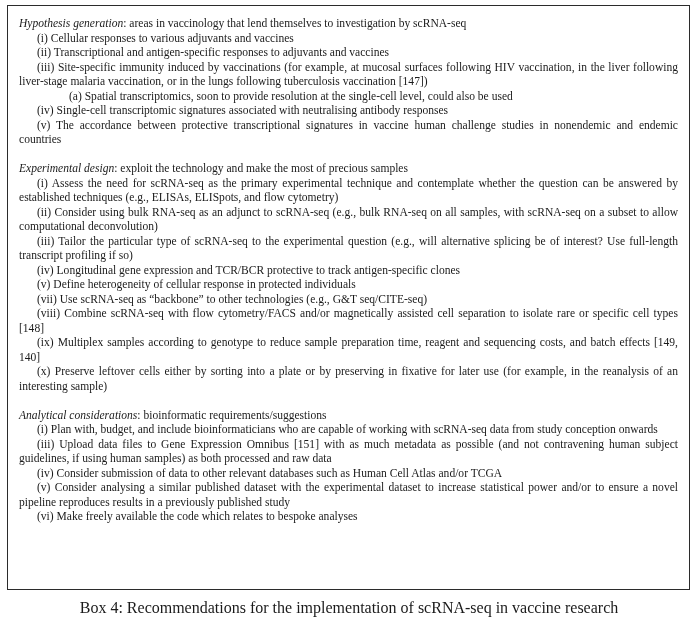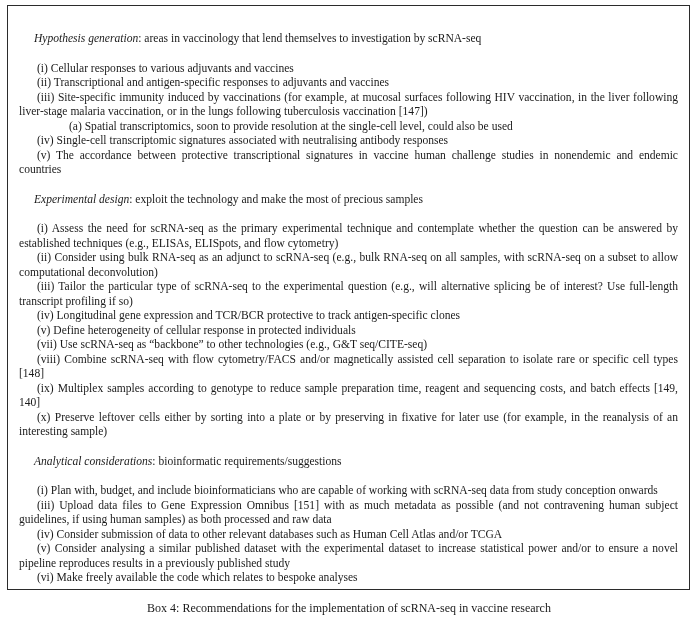--- a/index.html
+++ b/index.html
@@ -38,21 +38,21 @@
     text-justify: inter-word;
     hyphens: none;
   }
   .section {
     margin: 0;
   }
   .section + .section {
     margin-top: 14.5px;
   }
   .sec-head {
-    margin: 15px;
+    margin: 0;
     text-align: justify;
   }
   .sec-head .lead {
     font-style: italic;
   }
   .item {
     margin: 0;
     text-indent: 18px;
     text-align: justify;
     font-family: Liberation Serif, serif;
@@ -62,21 +62,21 @@
   }
   
   .item, .sec-head { text-align-last: left; }
 
   #caption {
     position: absolute;
     left: 0;
     top: 601px;
     width: 698px;
     text-align: center;
-    font-size: 12px;
+    font-size: 16px;
     line-height: 14px;
     color: #1a1a1a;
     font-family: "Liberation Serif", "DejaVu Serif", serif;
   }
 </style>
 </head>
 <body>
 
 <div id="page">
 

